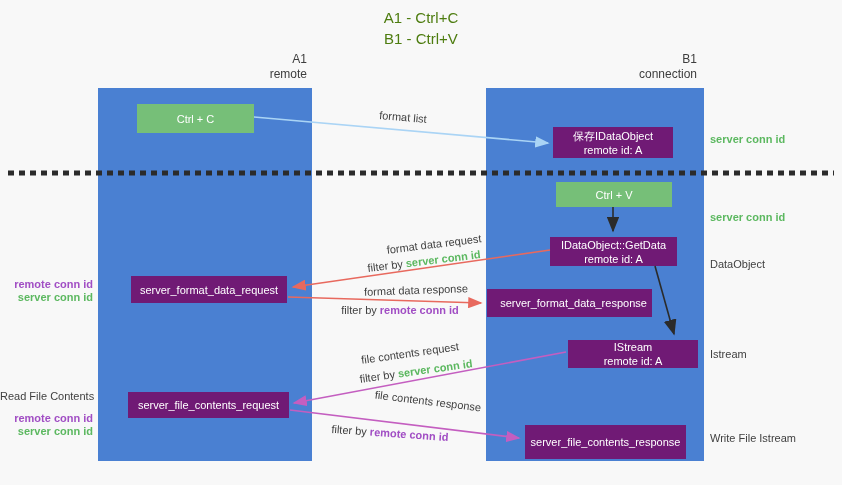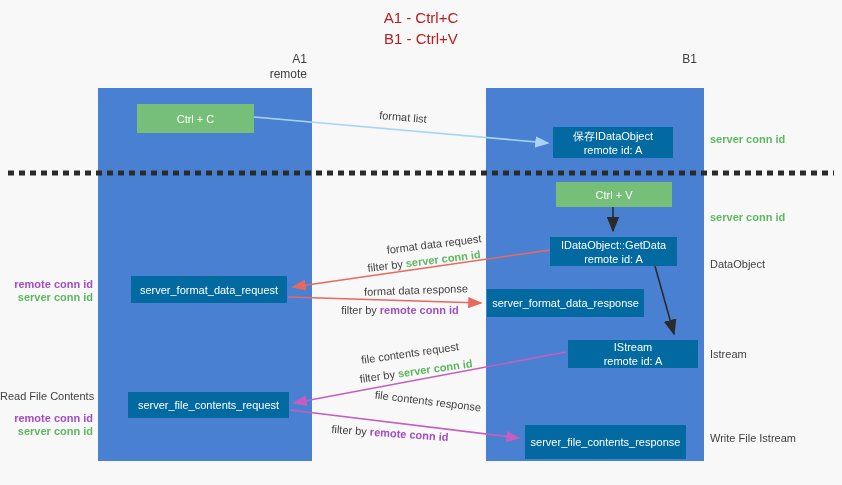--- a/index.html
+++ b/index.html
@@ -5,37 +5,37 @@
   html,body{margin:0;padding:0;}
   body{
     width:842px;height:485px;position:relative;overflow:hidden;
     background:#f8f8f8;
     font-family:"Liberation Sans", sans-serif;
     color:#3d3d3d;
   }
   .abs{position:absolute;}
   .title{
     left:0;top:7px;width:842px;text-align:center;
-    font-size:15px;line-height:21px;color:#b91c1c;
+    font-size:15px;line-height:21px;color:#4d7c0f;
   }
   .col-header{
     top:52px;width:200px;text-align:right;
     font-size:12px;line-height:15px;color:#3d3d3d;
   }
   .column{
     top:88px;height:373px;background:#4a80d2;
   }
   .node{
     display:flex;align-items:center;justify-content:center;
     flex-direction:column;
     color:#ffffff;font-size:11px;line-height:14px;text-align:center;
     white-space:nowrap;
   }
   .green-box{background:#76bf78;}
-  .orange-box{background:#0369a1;}
+  .orange-box{background:#701a75;}
   .arrow-layer{left:0;top:0;pointer-events:none;}
   .flow-label{
     font-size:11px;color:#3f3f3f;white-space:nowrap;
     transform-origin:center center;
   }
   .side-label{
     font-size:11px;color:#3f3f3f;white-space:nowrap;line-height:13px;
   }
   .green-text{color:#5cb860;font-weight:bold;}
   .purple-text{color:#a14ec4;font-weight:bold;}
@@ -48,20 +48,21 @@
   <div>A1 - Ctrl+C</div>
   <div>B1 - Ctrl+V</div>
 </div>
 
 <div class="abs col-header" style="left:107px;">
   <div>A1</div>
   <div>remote</div>
 </div>
 <div class="abs col-header" style="left:497px;">
   <div>B1</div>
+  <div>connection</div>
 </div>
 
 <div class="abs column" style="left:98px;width:214px;"></div>
 <div class="abs column" style="left:486px;width:218px;"></div>
 
 <div class="abs node green-box" style="left:137px;top:104px;width:117px;height:29px;">
   <span>Ctrl + C</span>
 </div>
 
 <div class="abs node orange-box" style="left:553px;top:127px;width:120px;height:31px;">
@@ -75,21 +76,21 @@
 
 <div class="abs node orange-box" style="left:550px;top:237px;width:127px;height:29px;">
   <span>IDataObject::GetData</span>
   <span>remote id: A</span>
 </div>
 
 <div class="abs node orange-box" style="left:131px;top:276px;width:156px;height:27px;">
   <span>server_format_data_request</span>
 </div>
 
-<div class="abs node orange-box" style="left:487px;top:289px;width:157px;height:28px;">
+<div class="abs node orange-box" style="left:487px;top:289px;width:157px;height:28px;padding-left:8px;">
   <span>server_format_data_response</span>
 </div>
 
 <div class="abs node orange-box" style="left:568px;top:340px;width:130px;height:28px;">
   <span>IStream</span>
   <span>remote id: A</span>
 </div>
 
 <div class="abs node orange-box" style="left:128px;top:392px;width:161px;height:26px;">
   <span>server_file_contents_request</span>

